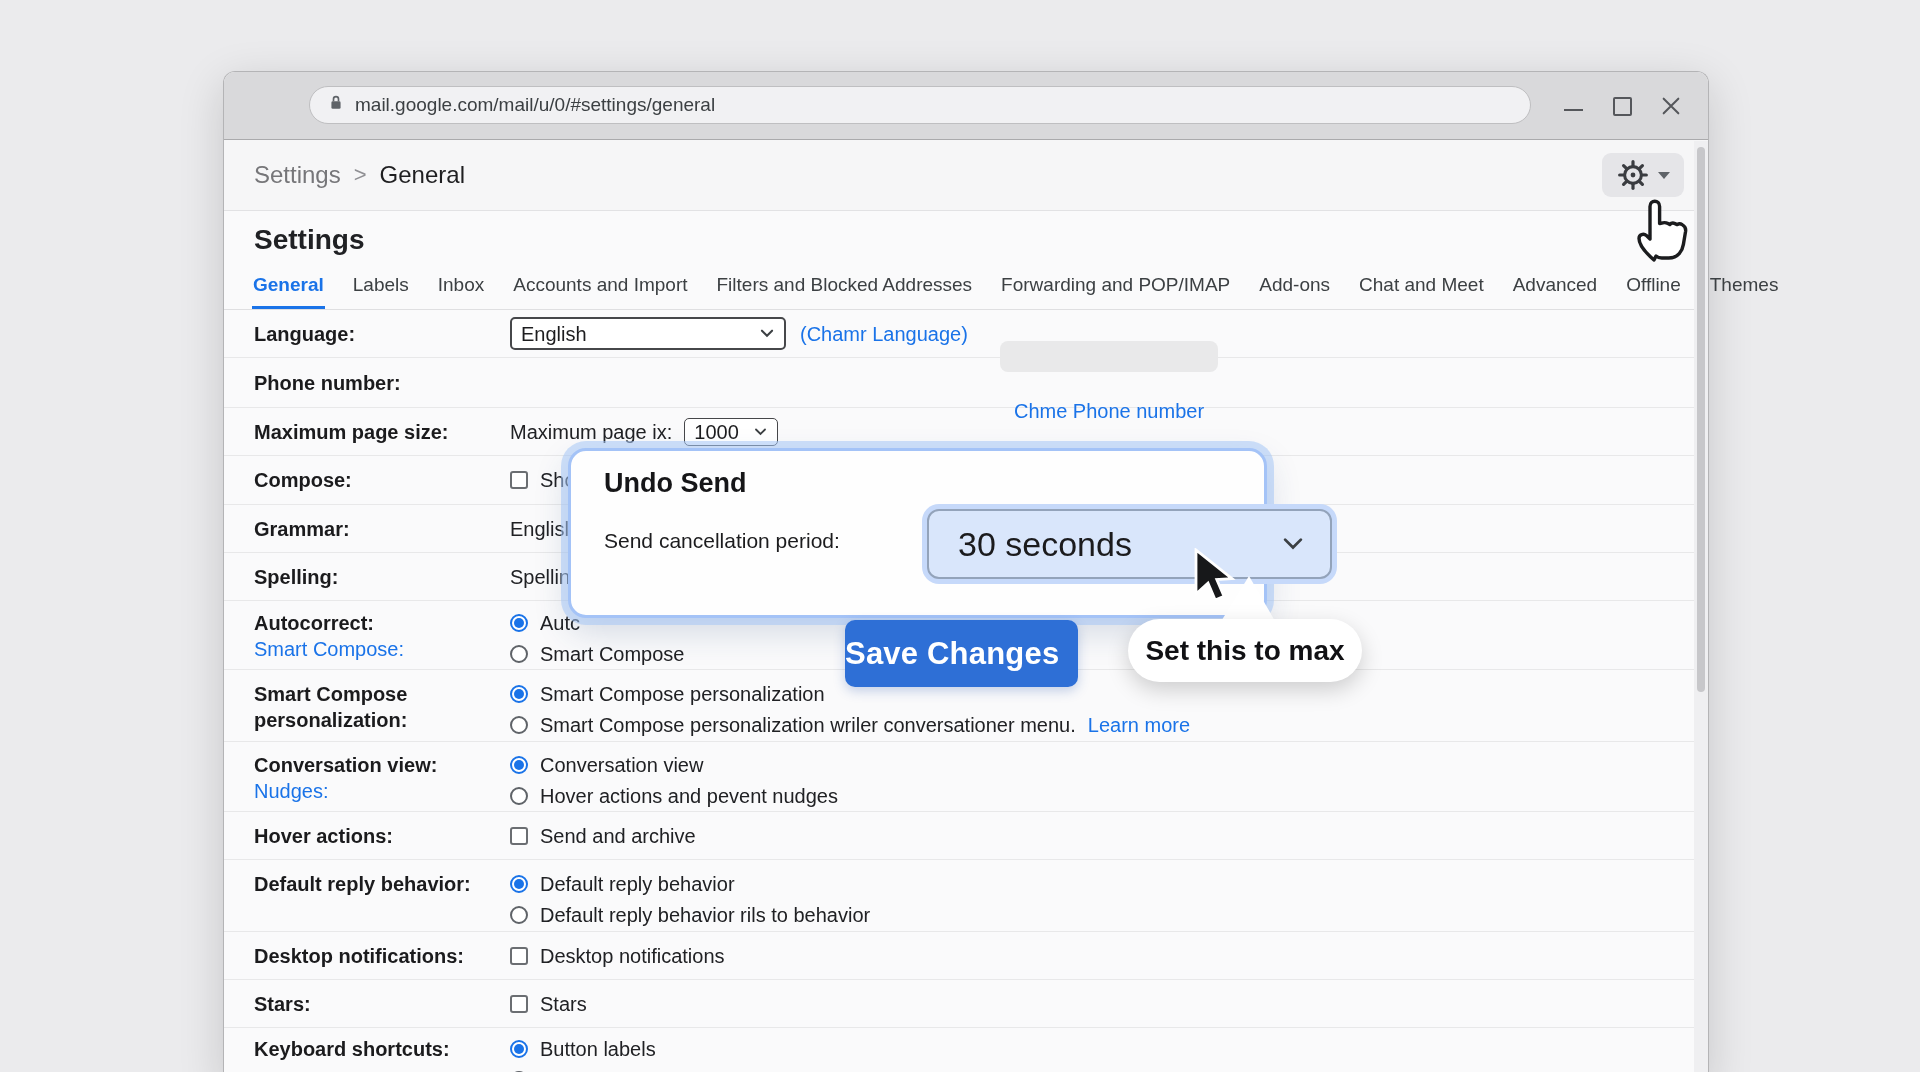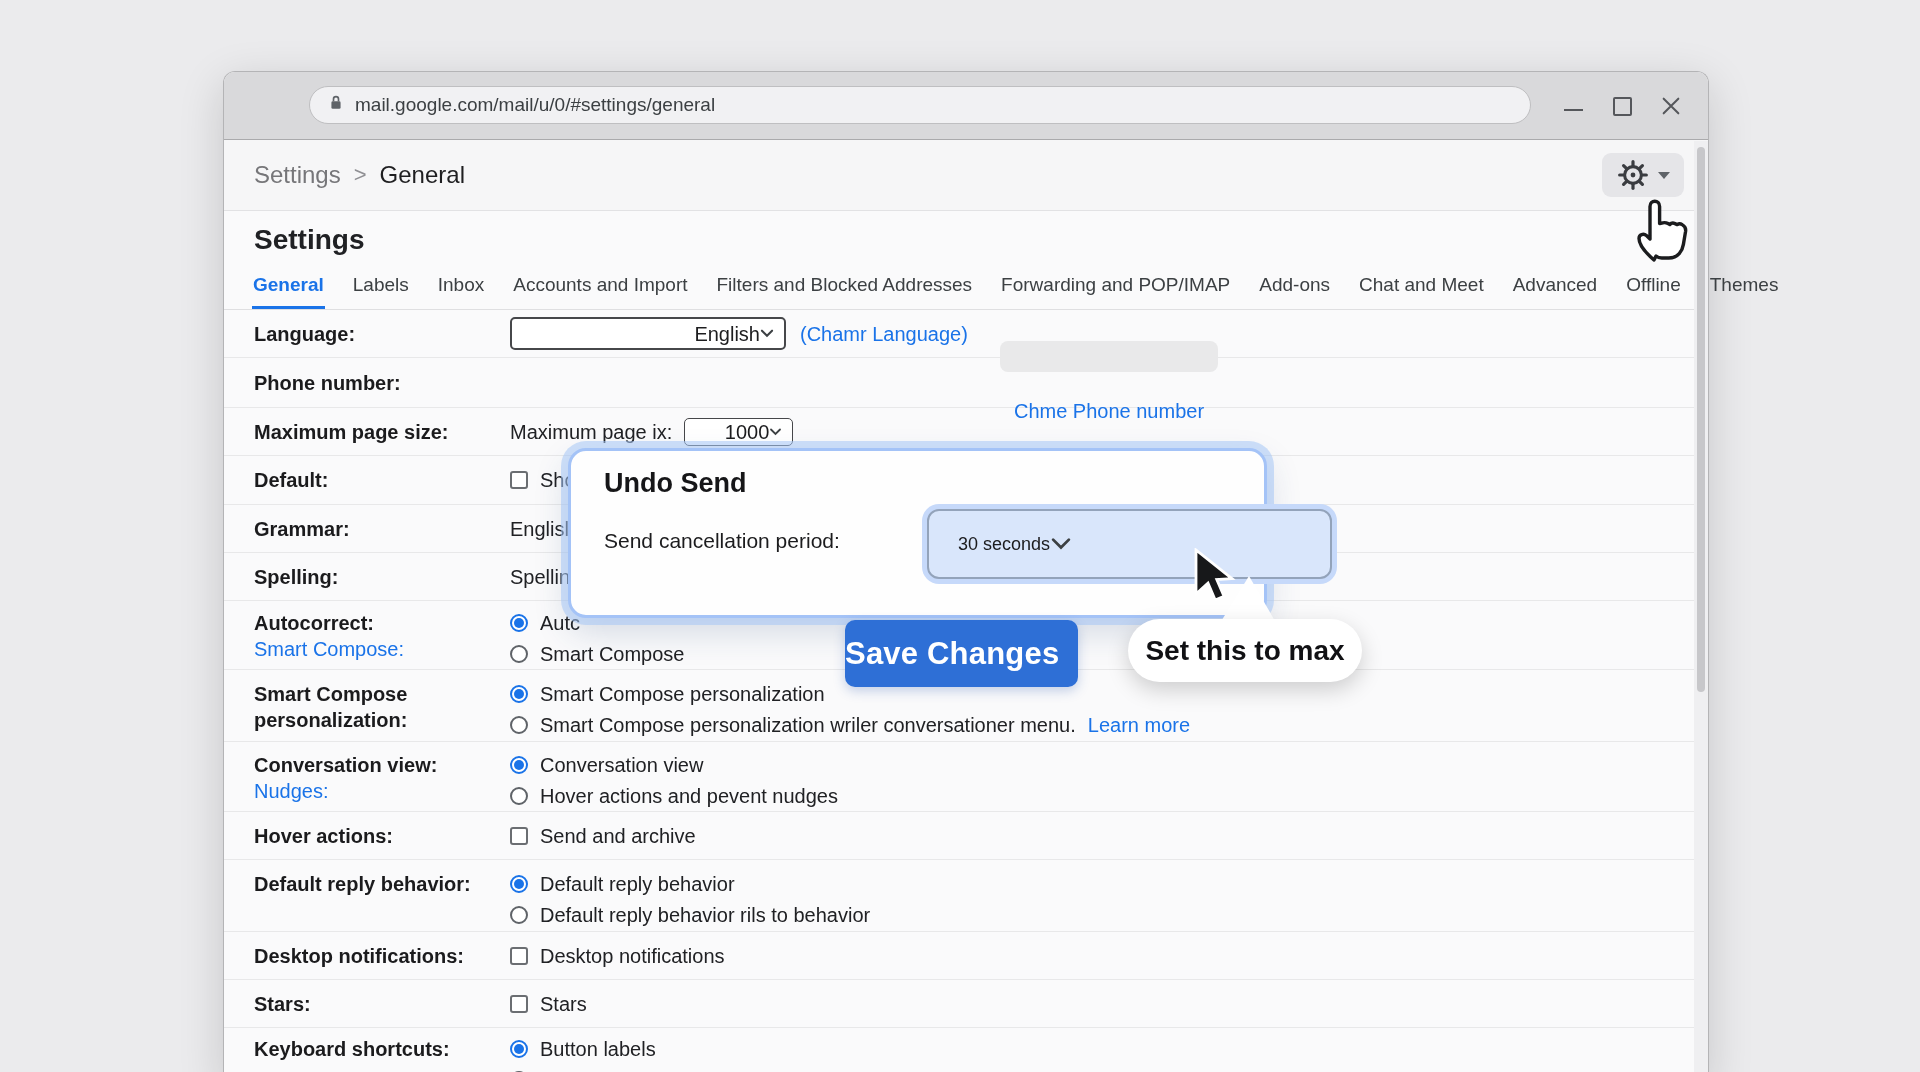--- a/index.html
+++ b/index.html
@@ -48,42 +48,42 @@
   .row .lbl .sub { display:block; font-weight:normal; color:#1a73e8; }
   .row .content { flex:1; font-size:20px; color:#202124; line-height:26px; }
   .row.center { align-items:center; }
   .opt { display:flex; align-items:center; gap:12px; margin-bottom:5px; }
   .opt:last-child { margin-bottom:0; }
   .radio { width:18px; height:18px; flex:none; border-radius:50%; border:2px solid #5f6368; background:#fff; position:relative; }
   .radio.checked { border-color:#1a73e8; }
   .radio.checked::after { content:""; position:absolute; inset:2px; border-radius:50%; background:#1a73e8; }
   .checkbox { width:18px; height:18px; flex:none; border:2px solid #6b6e72; border-radius:3px; background:#fff; }
   .link { color:#1a73e8; cursor:pointer; }
-  .fake-select { display:inline-flex; align-items:center; justify-content:flex-end;
+  .fake-select { display:inline-flex; align-items:center; justify-content:space-between;
     border:2px solid #46474a; border-radius:5px; background:#fff; height:33px; padding:0 10px 0 9px;
     font-size:20px; color:#1d1d1f; }
   .pill-input { width:218px; height:31px; background:#e9e9ea; border-radius:8px; }
 
   .h48{height:48px} .h50{height:50px} .h49{height:49px} .h69{height:69px; padding-top:9px}
   .h72{height:72px; padding-top:11px} .h70{height:70px; padding-top:10px} .h90{height:90px; padding-top:8px}
 
   
   .scroll-track { position:absolute; top:69px; bottom:0; right:0; width:14px; background:#efeff1; border-radius:0; }
   .scroll-thumb { position:absolute; top:6px; left:3px; width:8px; height:545px; background:#c7c7ca; border-radius:4px; }
 
   
   .popup { position:absolute; left:568px; top:448px; width:699px; height:170px; background:#fefefe;
     border:3px solid #a4c3f7; border-radius:18px; z-index:40;
     box-shadow:0 0 0 7px rgba(165,199,246,.55), 0 14px 34px rgba(40,70,120,.18); }
   .popup-title { position:absolute; left:33px; top:17px; font-size:27px; font-weight:bold; color:#161618; }
   .popup-label { position:absolute; left:33px; top:78px; font-size:21px; color:#1c1c1e; }
   .popup-dd { position:absolute; left:356px; top:58px; width:405px; height:70px; background:#d9e6fb;
     border:2px solid #93a3ba; border-radius:12px; box-shadow:0 0 0 5px #c6d9fa;
-    display:flex; align-items:center; justify-content:flex-start; padding:0 26px 0 29px;
-    font-size:18px; color:#1b1b1d; }
+    display:flex; align-items:center; justify-content:space-between; padding:0 26px 0 29px;
+    font-size:34px; color:#1b1b1d; }
   .save-btn { position:absolute; left:845px; top:620px; width:233px; height:67px; background:#2e6fd6;
     border-radius:10px; display:flex; align-items:center; justify-content:flex-start; z-index:41;
     color:#fff; font-size:31px; font-weight:600; letter-spacing:.2px; box-shadow:0 4px 12px rgba(30,80,170,.25); cursor:pointer; }
   .tooltip-tail { position:absolute; left:1213px; top:574px; width:70px; height:54px; z-index:42; }
   .tooltip { position:absolute; left:1128px; top:619px; width:234px; height:63px; background:#fff;
     border-radius:32px; display:flex; align-items:center; justify-content:center; z-index:43;
     font-size:28px; font-weight:bold; color:#111114; box-shadow:0 8px 22px rgba(0,0,0,.18); }
   .cursor-arrow { position:absolute; left:1192px; top:548px; z-index:50; }
   .hand-cursor { position:absolute; left:1625px; top:190px; z-index:50; }
 </style>
@@ -182,31 +182,31 @@
         <div class="content" style="display:flex;align-items:center;gap:26px;flex-direction:column;">
           <div class="pill-input"></div>
           <span class="link">Chme Phone number</span>
         </div>
       </div>
 
       <div class="row center h48">
         <div class="lbl">Maximum page size:</div>
         <div class="content" style="display:flex;align-items:center;gap:12px;">
           <span>Maximum page ix:</span>
-          <div class="fake-select" style="width:109px;height:28px;border-width:1.5px;">
+          <div class="fake-select" style="width:94px;height:28px;border-width:1.5px;">
             <span>1000</span>
             <svg width="13" height="8" viewBox="0 0 12 8">
                 <path d="M1.5 1.5 L6 6 L10.5 1.5" stroke="#3c4043" stroke-width="1.8" fill="none" stroke-linecap="round"></path>
               </svg>
           </div>
         </div>
       </div>
 
       <div class="row center h49">
-        <div class="lbl">Default:</div>
+        <div class="lbl">Compose:</div>
         <div class="content">
             <div class="opt">
               <div class="checkbox"></div>
               <span>Sho</span>
             </div>
           </div>
       </div>
 
       <div class="row center h48">
         <div class="lbl">Grammar:</div>

